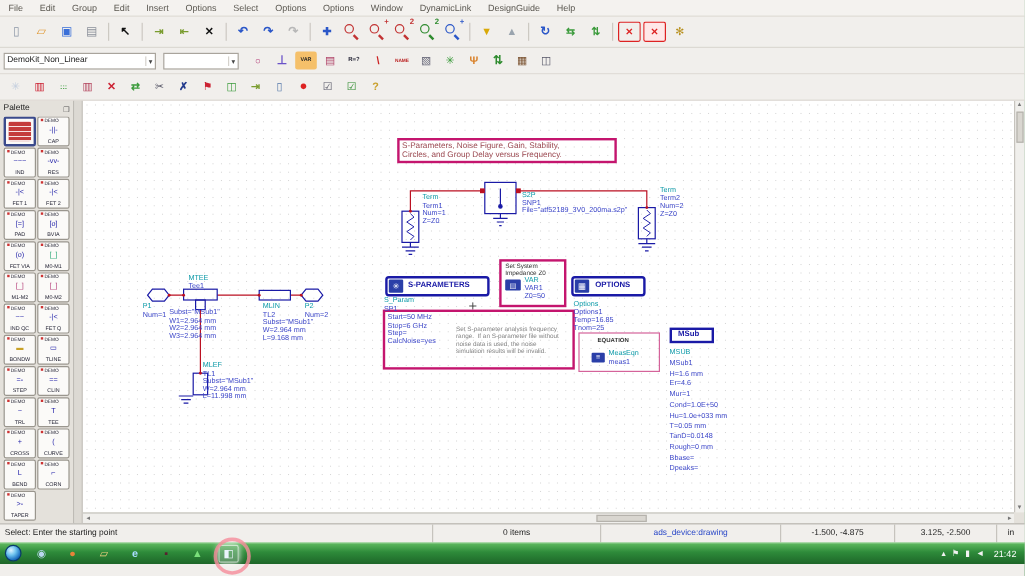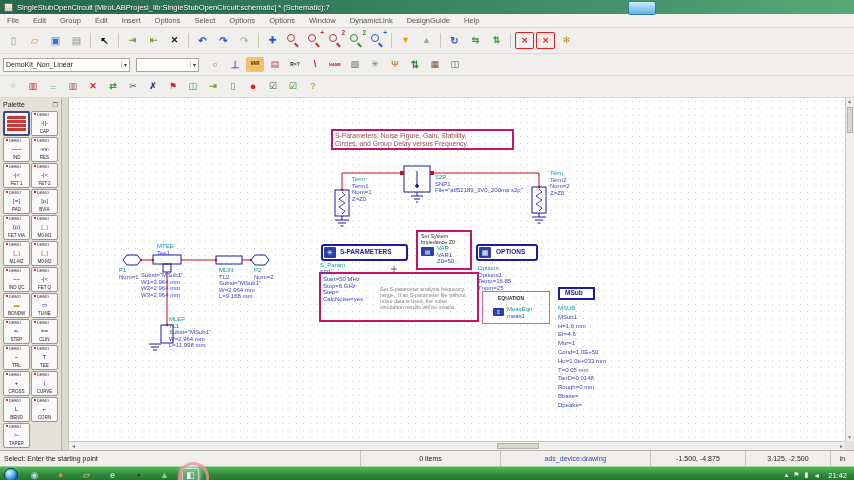--- a/index.html
+++ b/index.html
@@ -76,25 +76,20 @@
   .click-ring{position:absolute;top:-4px;width:25px;height:25px;border-radius:50%;border:3px solid rgba(246,140,155,.8);pointer-events:none;}
   .tray{margin-left:auto;display:flex;align-items:center;gap:5px;}
   .tk-tray{font-size:7px;color:#f2f2f2;}
   .clock{font-size:7.5px;color:#fff;margin:0 3px;}
 </style>
 </head>
 <body>
 
 <div class="app">
 
-  <div class="titlebar">
-    <span class="app-icon"></span>
-    <span class="ttext">SingleStubOpenCircuit [MiroLABProjesi_lib:SingleStubOpenCircuit:schematic] * (Schematic):7</span>
-    <span class="overlay-chip"></span>
-  </div>
 
   <div class="menubar" id="menu-bar">
       <span class="menu-item">File</span>
       <span class="menu-item">Edit</span>
       <span class="menu-item">Group</span>
       <span class="menu-item">Edit</span>
       <span class="menu-item">Insert</span>
       <span class="menu-item">Options</span>
       <span class="menu-item">Select</span>
       <span class="menu-item">Options</span>

